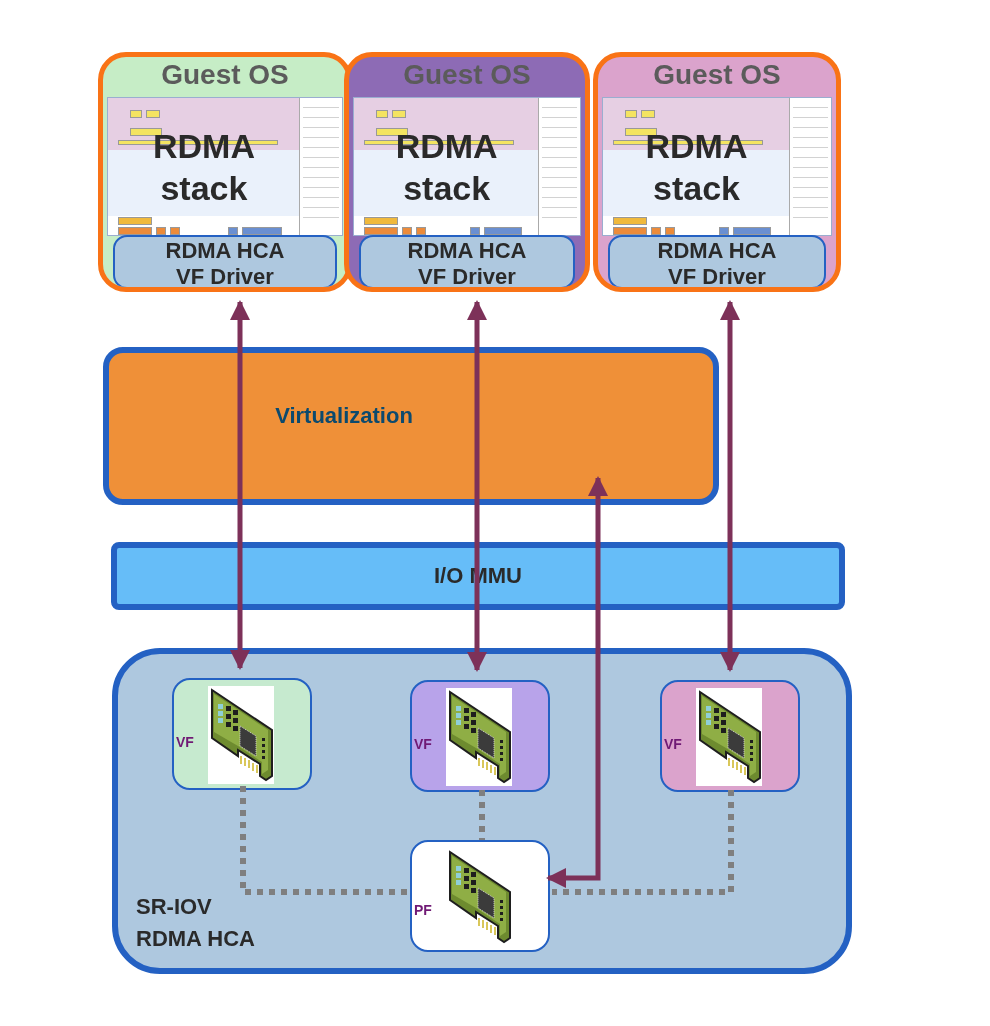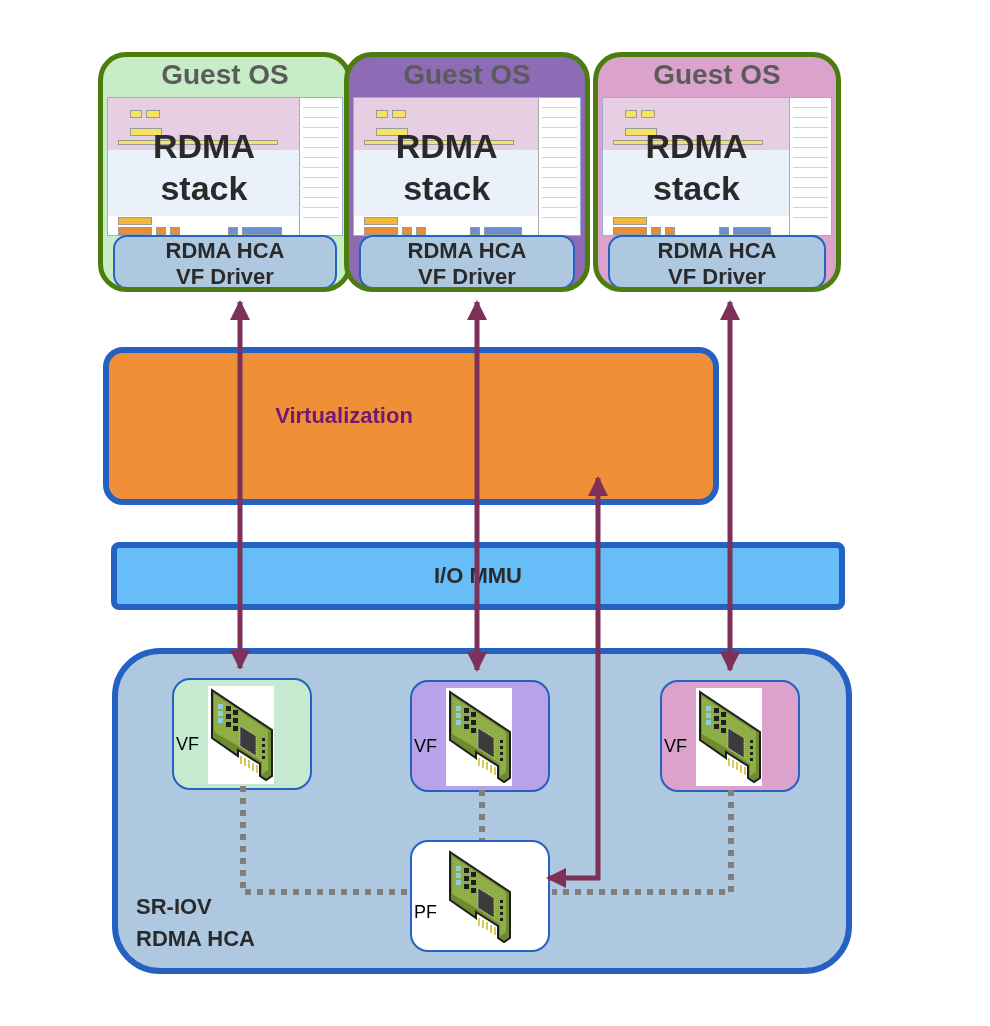--- a/index.html
+++ b/index.html
@@ -1,21 +1,21 @@
 <!DOCTYPE html>
 <html><head>
 <meta charset="utf-8">
 <style>
   html, body { margin:0; padding:0; background:#ffffff; }
   body { width:990px; height:1026px; position:relative; overflow:hidden;
          font-family:"Liberation Sans", sans-serif; }
   .abs { position:absolute; }
 
   
-  .guest { position:absolute; top:52px; height:240px; border:5px solid #4d7c0f;
+  .guest { position:absolute; top:52px; height:240px; border:5px solid #f97316;
            border-radius:28px; box-sizing:border-box; overflow:hidden; }
   .guest-title { position:absolute; left:0; right:0; top:2px; text-align:center;
                  font-weight:bold; font-size:28px; color:#5b5b5b; }
   .stack { position:absolute; left:4px; right:4px; top:40px; height:137px;
            background:#f3f3f8; border:1px solid #9aaed0; overflow:hidden; }
   .stack .row { position:absolute; left:0; width:82%; border-bottom:1px solid #b7b7c8; }
   .stack .key { position:absolute; right:0; top:0; bottom:0; width:18%;
                 background:#fff; border-left:1px solid #aaa; }
   .stack .key div { height:7px; border-bottom:1px solid #d2d2d2; margin:2px 3px 0 3px; }
   .blk { position:absolute; height:8px; border:1px solid #999; box-sizing:border-box; }
@@ -23,34 +23,34 @@
                  font-weight:bold; font-size:34px; color:#2a2a2a; line-height:36px; }
   .vfdrv { position:absolute; left:10px; right:10px; top:178px; height:54px;
            background:#aec8df; border:2px solid #2461c3; border-radius:14px;
            text-align:center; font-weight:bold; font-size:22px; color:#2a2a2a;
            line-height:26px; padding-top:1px; box-sizing:border-box; }
 
   
   .virt { left:103px; top:347px; width:616px; height:158px; background:#ef9038;
           border:6px solid #2461c3; border-radius:20px; box-sizing:border-box; }
   .virt-label { position:absolute; left:150px; top:36px; width:170px; text-align:center;
-                font-weight:bold; font-size:22px; color:#701a75; line-height:54px; }
+                font-weight:bold; font-size:22px; color:#0c4a6e; line-height:54px; }
   .pfdd { position:absolute; left:413px; top:12px; width:128px; height:118px;
           background:#aec8df; border:2px solid #2461c3; border-radius:22px; box-sizing:border-box;
           text-align:center; font-weight:bold; font-size:22px; color:#2a2a2a; line-height:46px; padding-top:12px; }
 
   .iommu { left:111px; top:542px; width:734px; height:68px; background:#66bdf8;
            border:6px solid #2461c3; border-radius:8px; box-sizing:border-box;
            text-align:center; font-weight:bold; font-size:22px; color:#2a2a2a; line-height:56px; }
 
   .hca { left:112px; top:648px; width:740px; height:326px; background:#aec8df;
          border:6px solid #2461c3; border-radius:48px; box-sizing:border-box; }
   .fn { position:absolute; border:2px solid #2461c3; border-radius:18px; box-sizing:border-box;
         width:140px; height:112px; }
-  .fn-label { position:absolute; left:2px; top:54px; font-weight:normal; font-size:18px; color:#000000; }
+  .fn-label { position:absolute; left:2px; top:54px; font-weight:bold; font-size:14px; color:#701a75; }
   .chip-box { position:absolute; left:34px; top:6px; width:66px; height:98px; background:#fff; }
   .hca-label { position:absolute; left:18px; font-weight:bold; font-size:22px; color:#2a2a2a; }
 
   svg.overlay { position:absolute; left:0; top:0; }
 </style>
 </head>
 <body>
 
 <div class="guest" style="left:98px; width:254px; background:#c6edc6;">
   <div class="guest-title">Guest OS</div>

